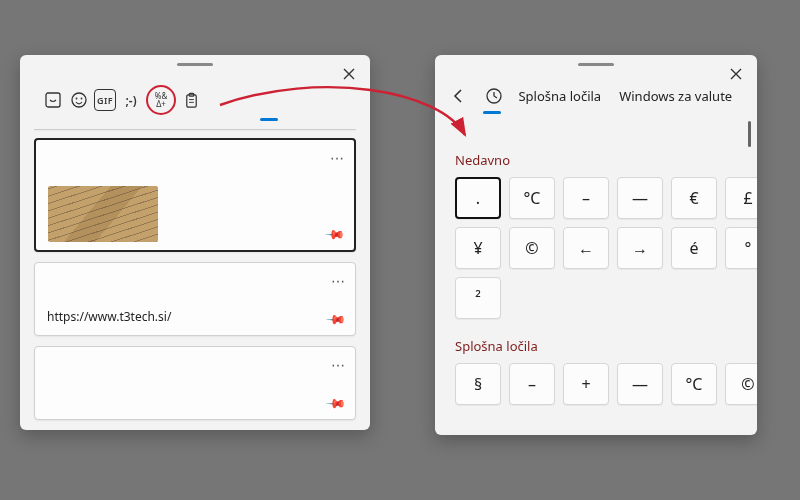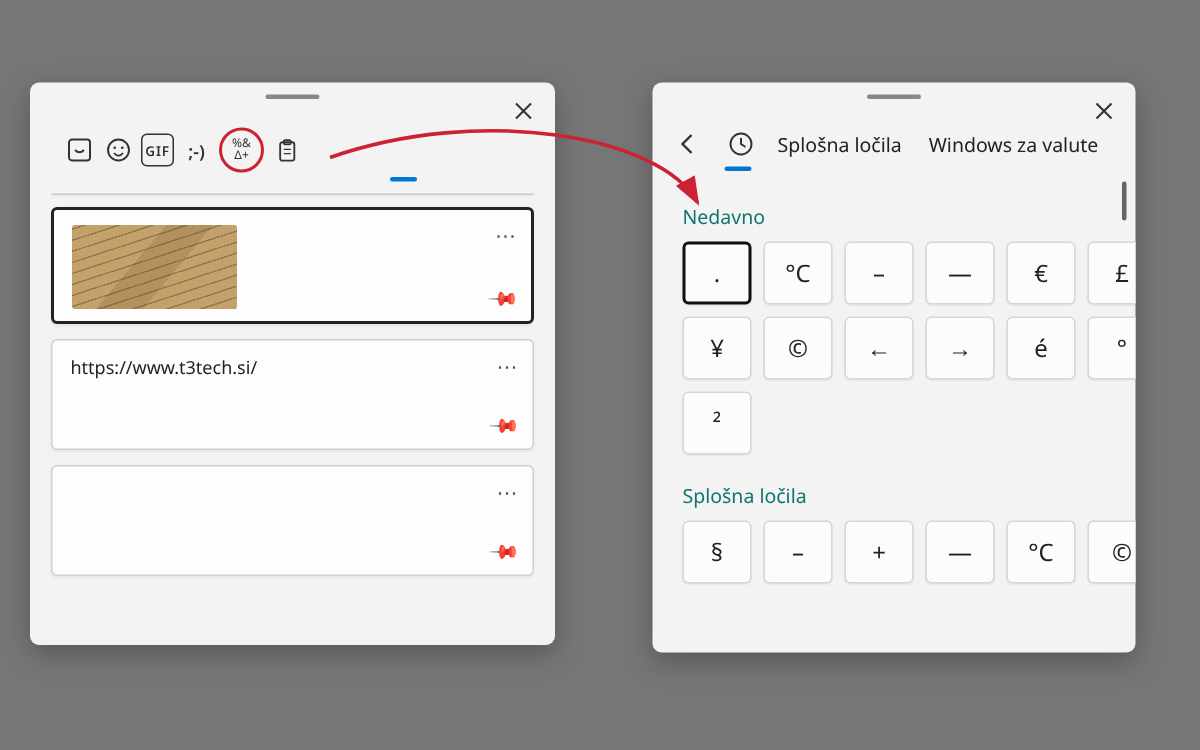--- a/index.html
+++ b/index.html
@@ -29,37 +29,37 @@
 
   .divider-line { height:1px; background:#ccc; margin: 4px 14px 8px 14px; box-shadow: 0 1px 2px rgba(0,0,0,0.06); border-radius:2px;}
 
   .clip-list { padding: 0 14px; display:flex; flex-direction:column; gap:10px; }
   .clip {
     background:#fdfdfd; border:1px solid #d0d0d0; border-radius:4px;
     padding:10px 12px 8px 12px; position:relative; min-height:74px;
     box-shadow: 0 1px 2px rgba(0,0,0,0.06);
   }
   .clip.selected { border:2px solid #222; }
-  .clip-row { display:flex; align-items:flex-start; gap:8px; }
+  .clip-row { display:flex; align-items:flex-start; gap:8px;margin-top:36px; }
   .clip-thumb { width:110px; height:56px; background: linear-gradient(130deg,#c4a06b 40%,#b4905d 40%,#b4905d 60%,#c4a06b 60%); border-radius:2px; flex:0 0 auto; position:relative; overflow:hidden;}
   .clip-thumb::after{ content:""; position:absolute; inset:0; background-image: repeating-linear-gradient( -18deg, rgba(60,50,40,0.35) 0 1px, transparent 1px 7px); }
   .clip-text { flex:1; font-size:12px; color:#222; line-height:1.4; word-break:break-word; }
   .clip .dots { position:absolute; top:8px; right:10px; color:#555; font-size:14px; cursor:pointer;}
   .clip .pin { position:absolute; bottom:6px; right:10px; color:#555; font-size:13px; cursor:pointer; transform: rotate(45deg);}
 
   
   .r-head { display:flex; align-items:center; gap:14px; padding: 30px 14px 6px 14px; }
   .back, .recent { width:22px; height:22px; display:flex; align-items:center; justify-content:center; color:#333; cursor:pointer; font-size:16px;}
   .cats { display:flex; gap:18px; font-size:13px; color:#222; overflow:hidden; white-space:nowrap; }
   .cat { cursor:pointer; }
   .cat.partial { color:#222; }
   .r-underline { position:absolute; top:56px; left:48px; width:18px; height:3px; background:#0078d4; border-radius:2px;}
 
   .r-body { padding: 10px 16px 0 20px; position:relative; }
-  .sec-title { font-size:13px; color:#0f766e; margin: 12px 0 8px 0; }
+  .sec-title { font-size:13px; color:#7f1d1d; margin: 28px 0 8px 0; }
   .key-grid { display:grid; grid-template-columns: repeat(6, 46px); gap:8px; }
   .key {
     height:42px; background:#fcfcfc; border:1px solid #d6d6d6; border-radius:4px;
     display:flex; align-items:center; justify-content:center;
     font-size:16px; color:#222; cursor:pointer;
     box-shadow: 0 1px 1px rgba(0,0,0,0.05);
   }
   .key.sel { border:2px solid #111; }
   .scroll-ind { position:absolute; right:6px; top:8px; width:3px; height:26px; background:#666; border-radius:2px;}
 

